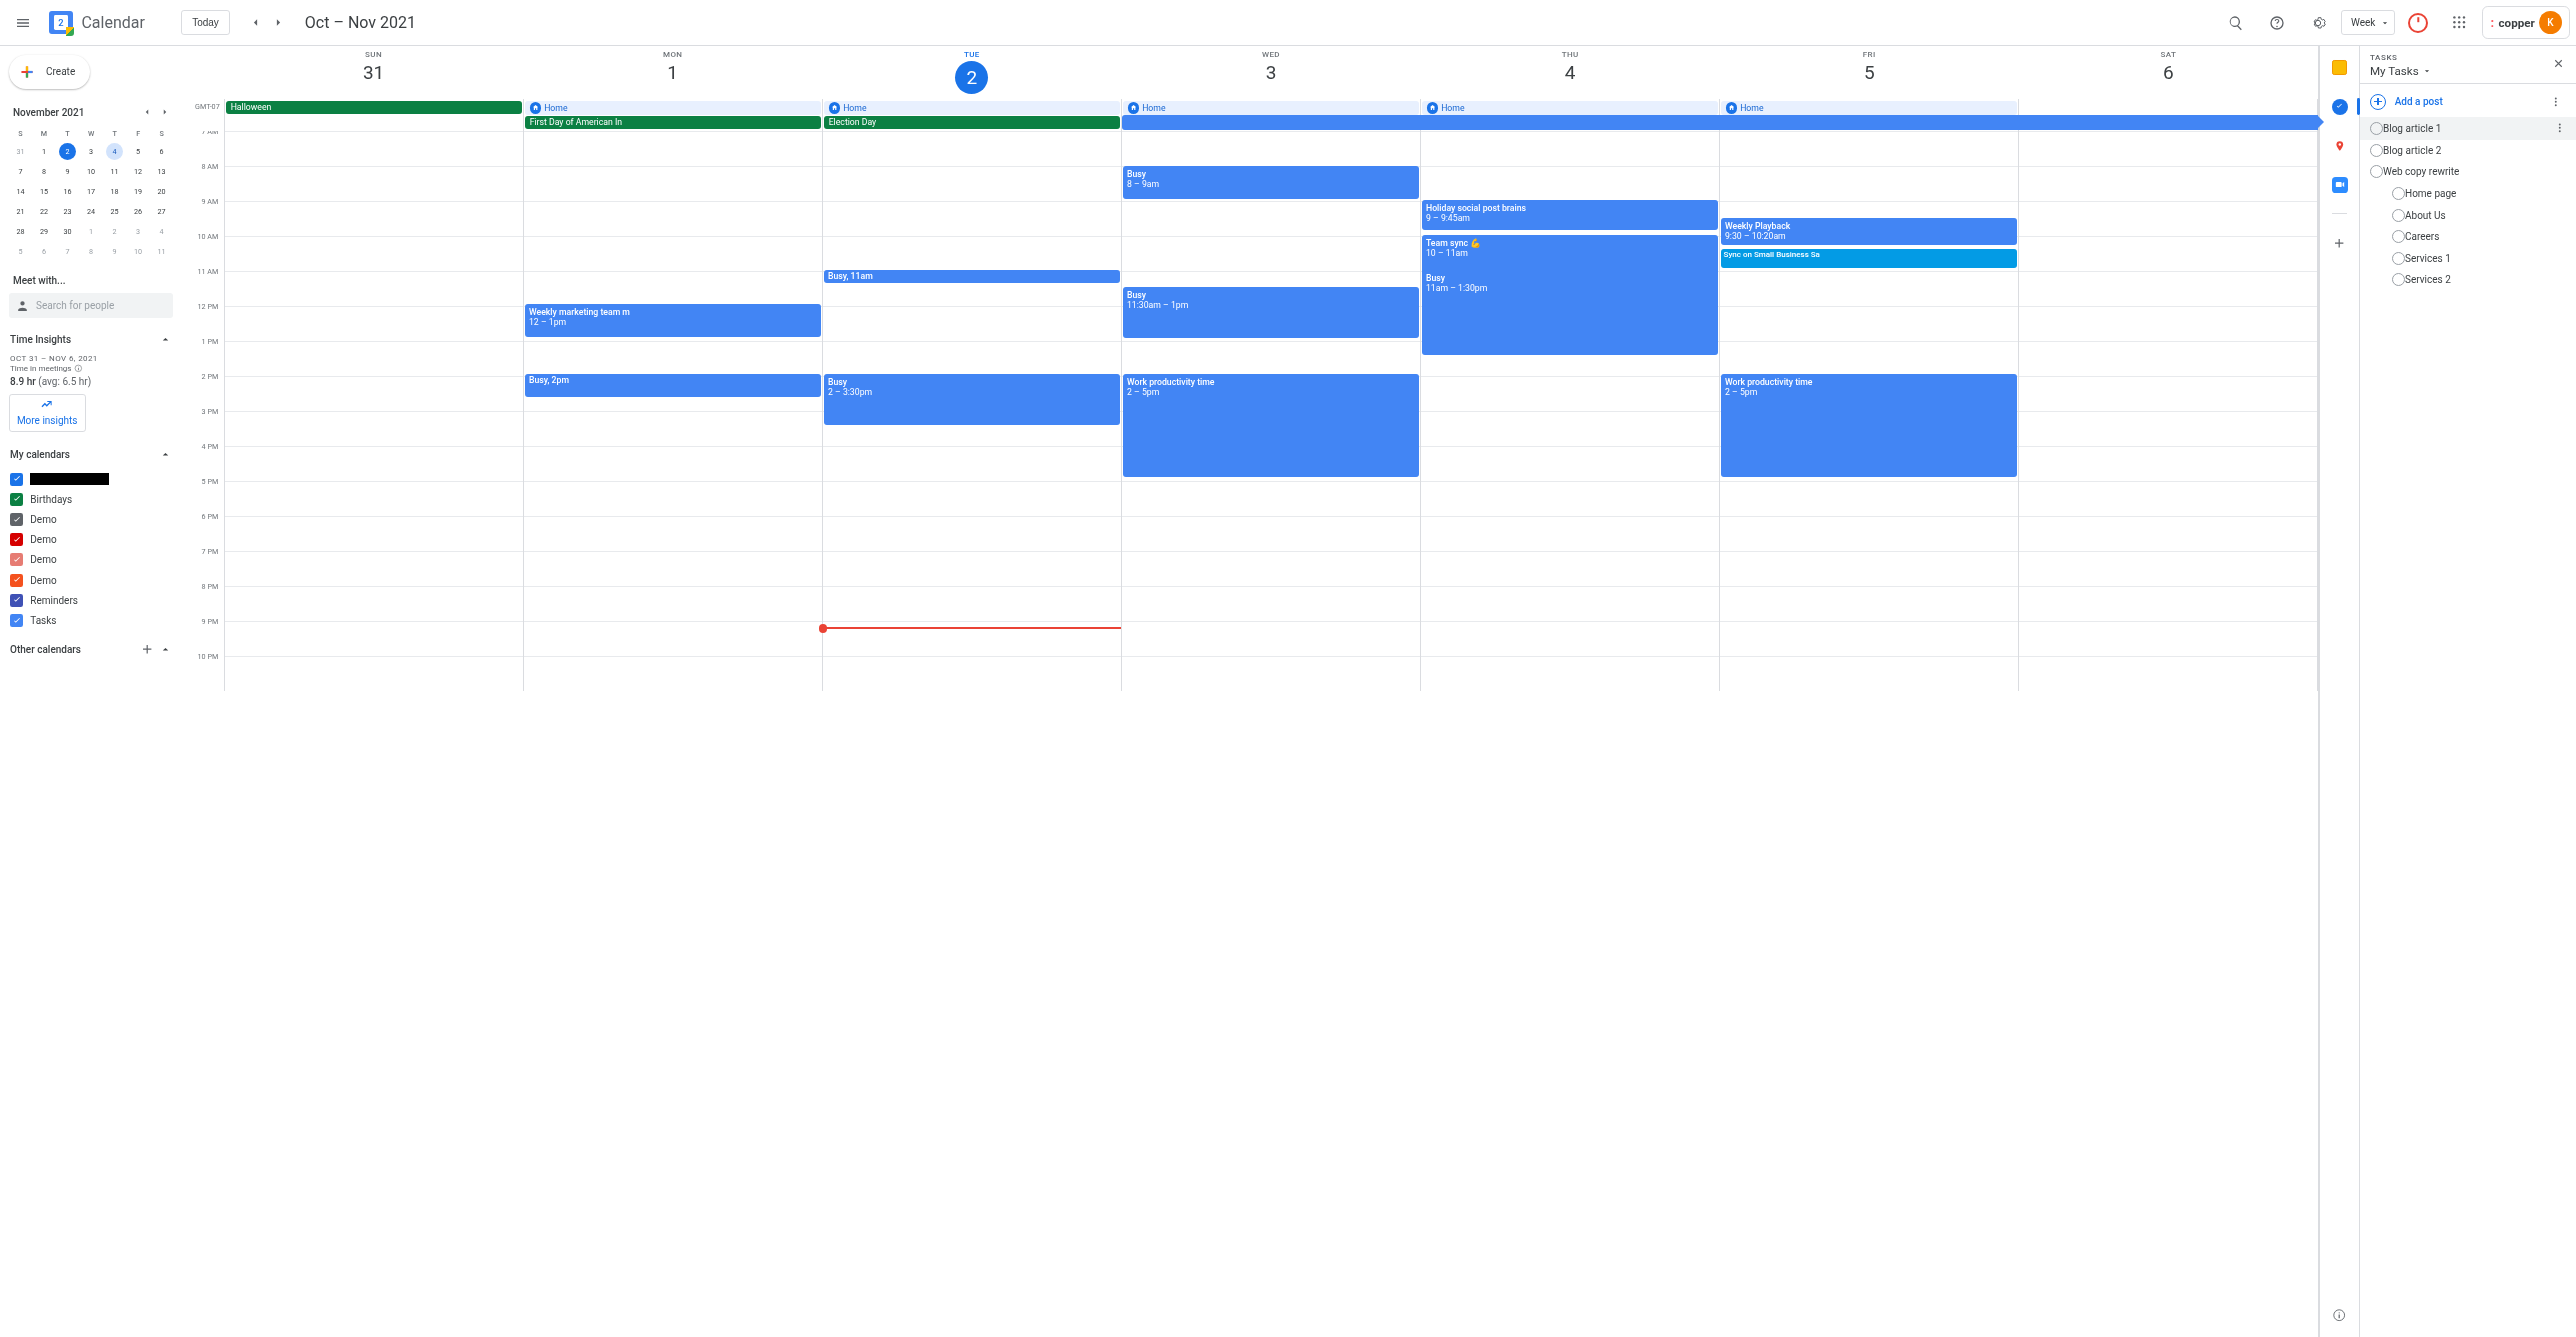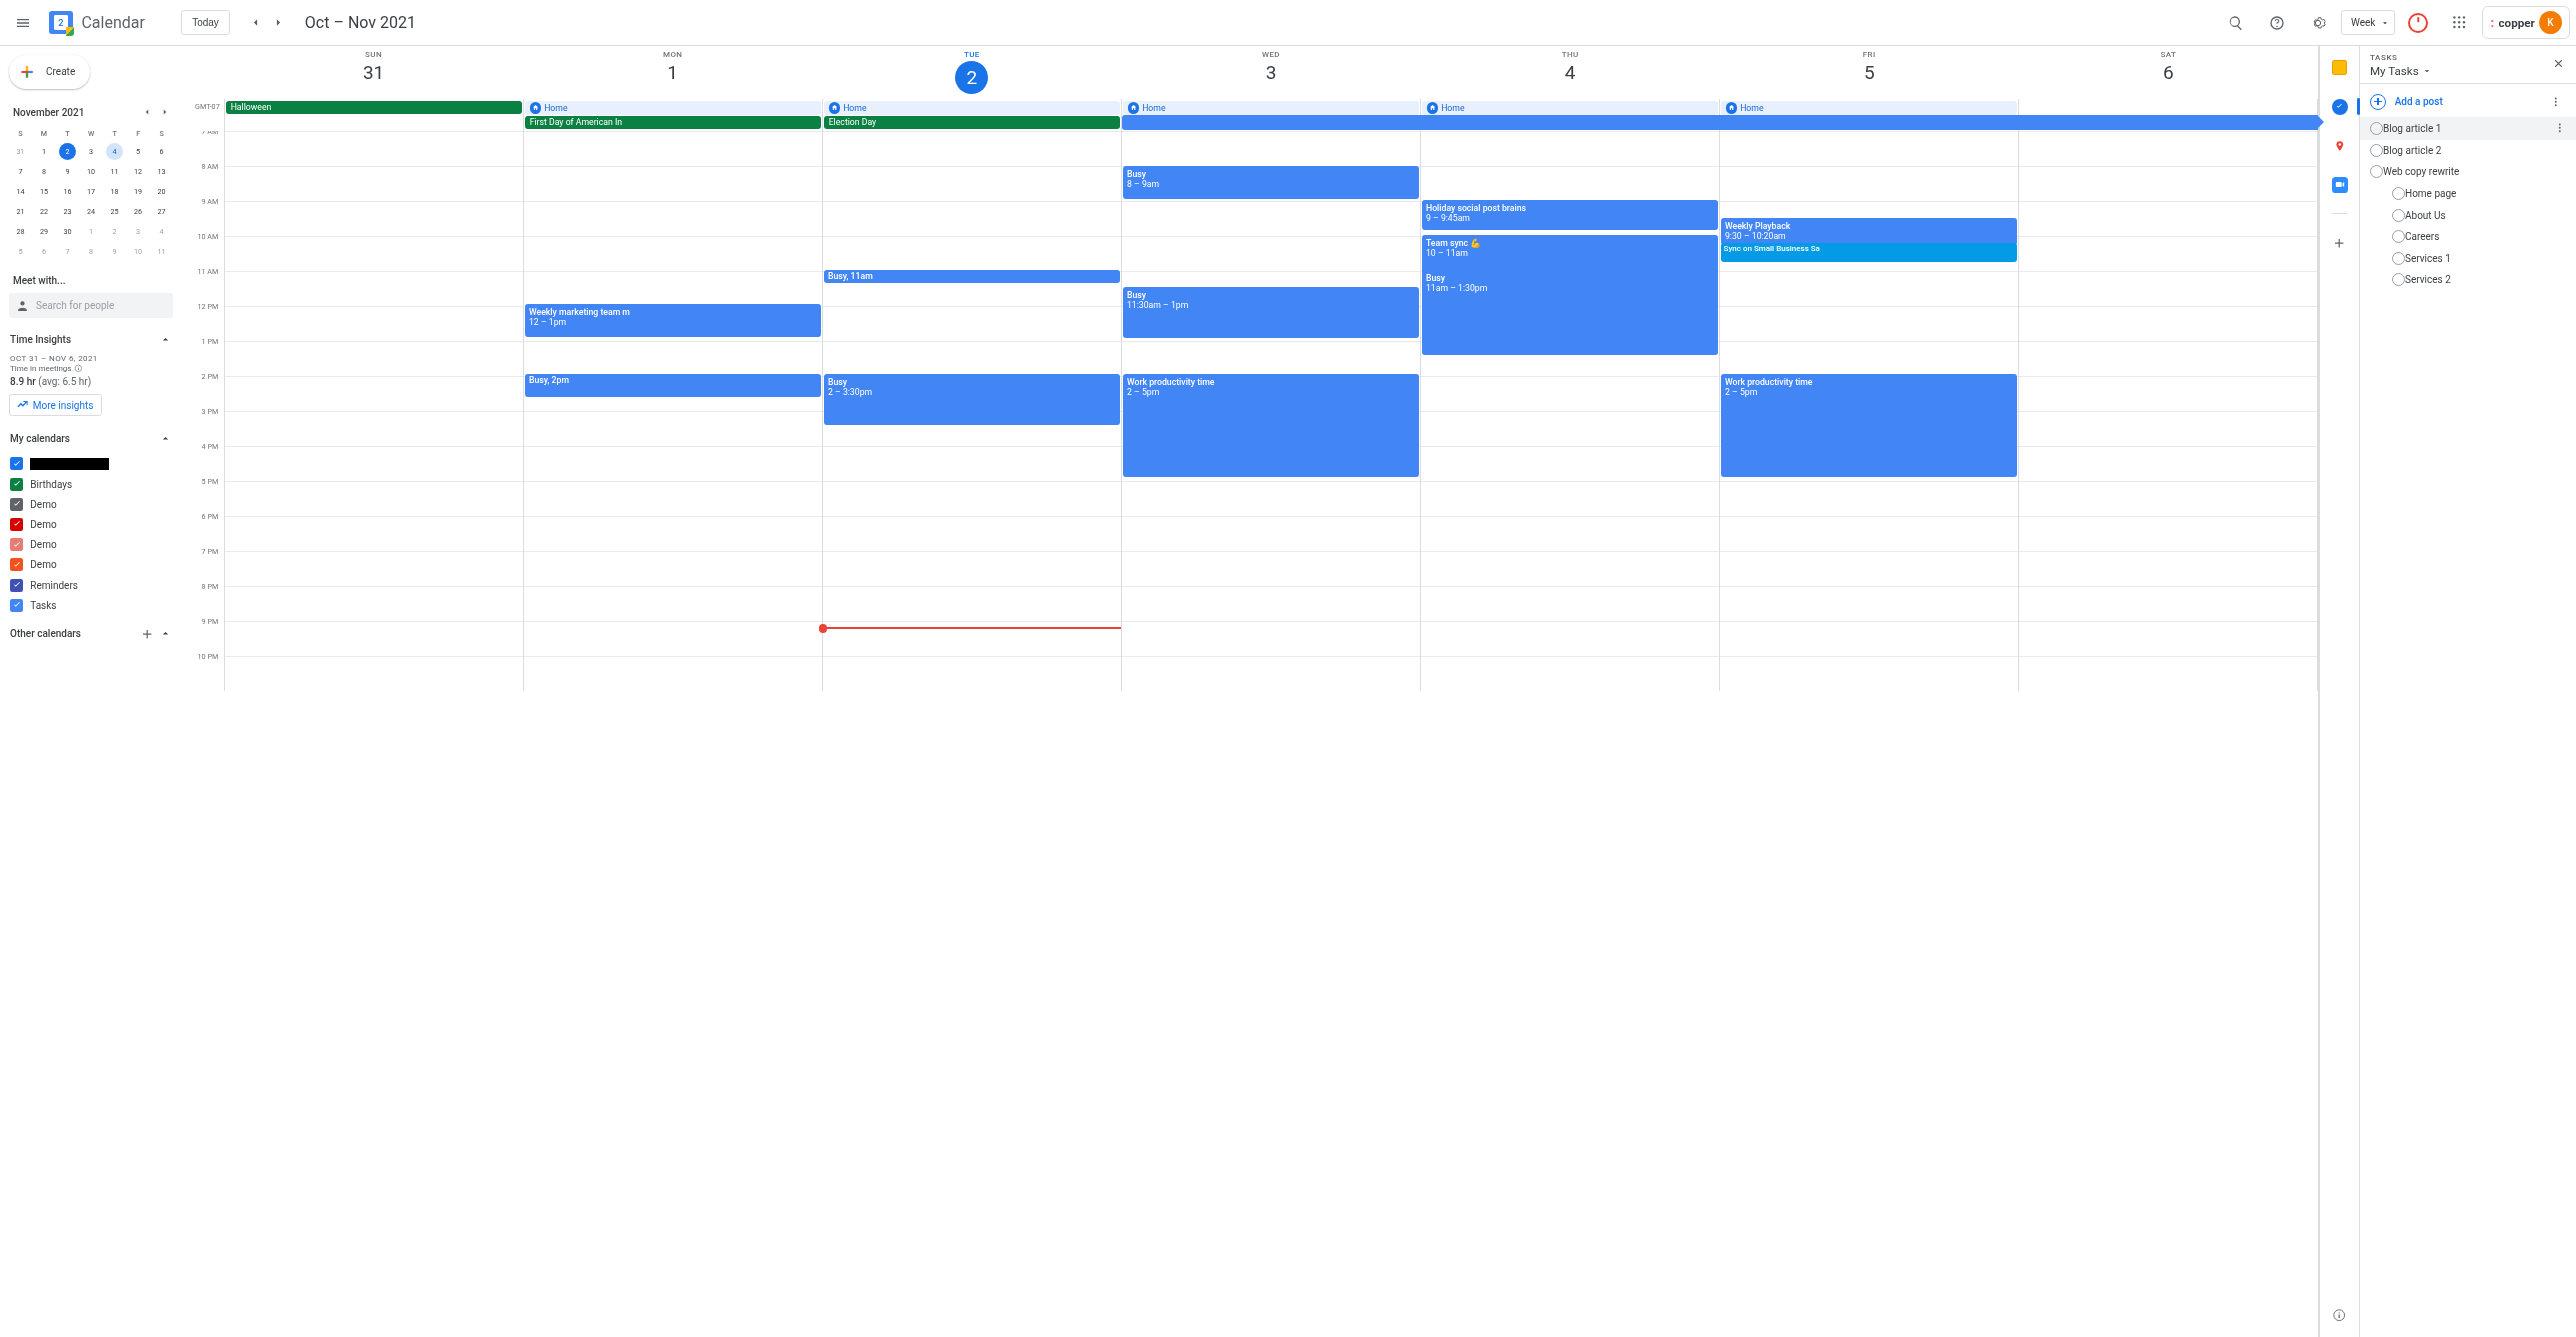--- a/index.html
+++ b/index.html
@@ -48,21 +48,21 @@
 .mini-day.selected { background:#d2e3fc; color:#185abc; }
 
 .section-label { font-size:10px; color:#3c4043; margin:13px 0 7.2px 4.3px; font-weight:500;}
 .search-people { background:#f1f3f4; border-radius:2.9px; padding:5.8px 7.2px; display:flex; align-items:center; gap:7.2px; color:#5f6368; font-size:10px; cursor:text; margin-bottom:2.9px;}
 
 .collapse-head { display:flex; align-items:center; justify-content:space-between; cursor:pointer; padding:4.3px 1.4px;}
 .ti-sub { font-size:8px; letter-spacing:0.4px; color:#5f6368; margin:2.9px 0 1.4px 1.4px;}
 .ti-meeting { font-size:8px; color:#5f6368; display:flex; align-items:center; gap:2.9px; margin-left:1.4px;}
 .ti-hrs { font-size:10px; margin:2.9px 0 7.2px 1.4px;}
 .ti-hrs b{font-weight:500;}
-.insights-btn { border:0.7px solid #dadce0; border-radius:2.9px; padding:4.3px 7.2px; display:inline-flex; align-items:center; gap:4.3px; color:#1a73e8; cursor:pointer; font-size:10px;}
+.insights-btn { border:0.7px solid #dadce0; border-radius:2.9px; padding:4.3px 7.2px; display:inline-flex; align-items:center; gap:4.3px; color:#1a73e8; cursor:pointer; font-size:10px;flex-direction:column;}
 
 .cal-list { margin-top:4.3px; }
 .cal-item { display:flex; align-items:center; gap:7.2px; padding:3.6px 1.4px; font-size:10px; cursor:pointer;}
 .chk { width:13px; height:13px; border-radius:2.2px; display:flex; align-items:center; justify-content:center; color:#fff; flex-shrink:0;}
 .chk svg { width:10px; height:10px; }
 .other-head{display:flex;align-items:center;gap:4.3px;}
 
 
 .main { flex:1; display:flex; min-width:0;}
 .grid-wrap { flex:1; display:flex; flex-direction:column; min-width:0; border-right:0.7px solid #dadce0;}
@@ -757,21 +757,21 @@
                   <div class="hour-line"></div>
                   <div class="hour-line"></div>
                   <div class="hour-line"></div>
                   <div class="hour-line"></div>
                   <div class="hour-line"></div>
                   <div class="hour-line"></div>
                   <div class="event" style="top: 87px; height: 27px;">
                     <div class="et">Weekly Playback</div>
                     <div>9:30 – 10:20am</div>
                   </div>
-                  <div class="event strip" style="top: 112px; height: 19px;">
+                  <div class="event strip" style="top: 118px; height: 19px;">
                     <div class="et">Sync on Small Business Sa</div>
                   </div>
                   <div class="event" style="top: 243px; height: 103px;">
                     <div class="et">Work productivity time</div>
                     <div>2 – 5pm</div>
                   </div>
                 </div>
                 <div class="hour-col">
                   <div class="hour-line"></div>
                   <div class="hour-line"></div>

